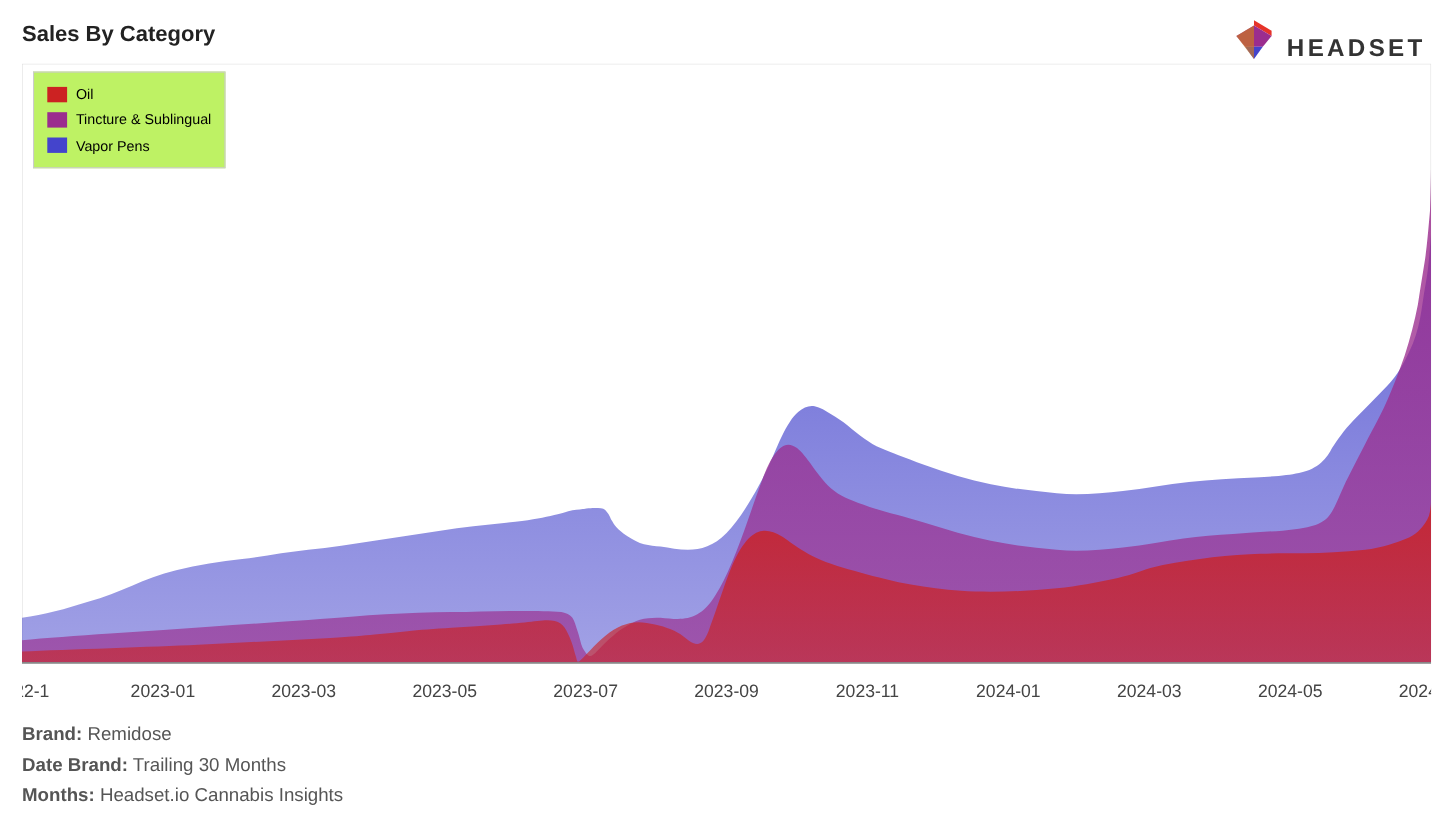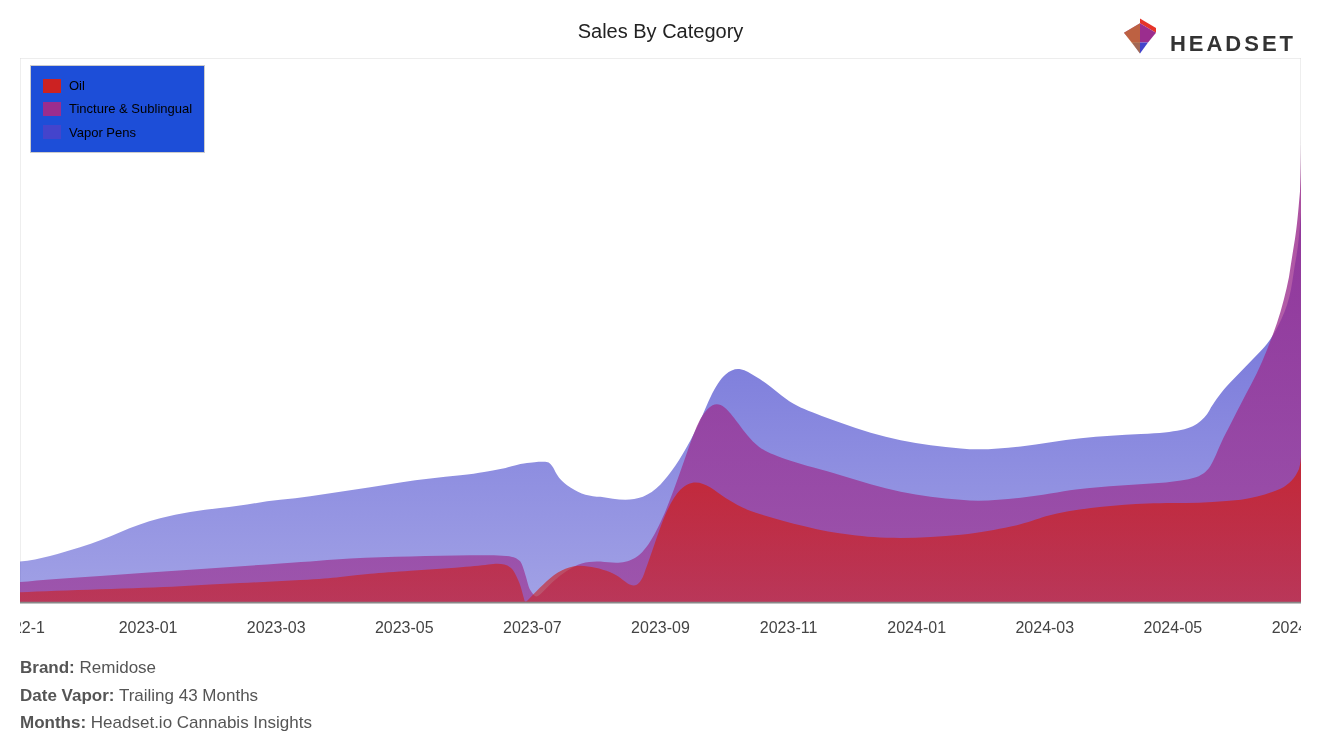--- a/index.html
+++ b/index.html
@@ -10,23 +10,22 @@
       font-family: Arial, sans-serif;
       overflow: hidden;
     }
     .chart-container {
       width: 1321px;
       height: 746px;
       position: relative;
       padding: 20px 20px 80px 20px;
     }
     .chart-title {
-      text-align: center;
       font-size: 20px;
-      font-weight: normal;
+      font-weight: bold;
       margin-bottom: 10px;
       color: #222;
     }
     .logo {
       position: absolute;
       top: 15px;
       right: 25px;
       display: flex;
       align-items: flex-end;
       gap: 6px;
@@ -40,21 +39,21 @@
       font-weight: bold;
       letter-spacing: 2px;
       color: #333;
     }
     .legend {
       position: absolute;
       top: 65px;
       left: 30px;
       border: 1px solid #ccc;
       padding: 8px 12px;
-      background: #1d4ed8;
+      background: #bef264;
       font-size: 13px;
       line-height: 1.8;
       z-index: 10;
     }
     .legend-item {
       display: flex;
       align-items: center;
       gap: 8px;
     }
     .legend-color {
@@ -291,22 +290,22 @@
 
   </svg>
 
   
   <div class="footer">
     <div>
       <span class="label">Brand:</span>
       <span>Remidose</span>
     </div>
     <div>
-      <span class="label">Date Vapor:</span>
-      <span>Trailing 43 Months</span>
+      <span class="label">Date Brand:</span>
+      <span>Trailing 30 Months</span>
     </div>
     <div>
       <span class="label">Months:</span>
       <span>Headset.io Cannabis Insights</span>
     </div>
   </div>
 
 </div>
 
 </body></html>

